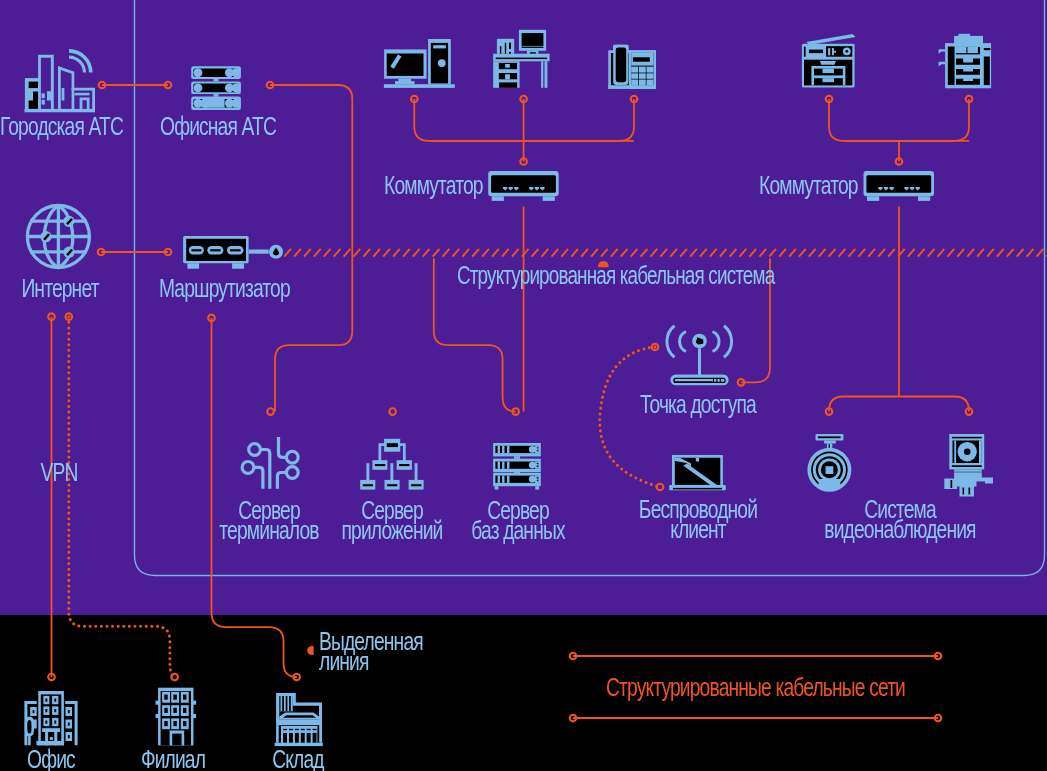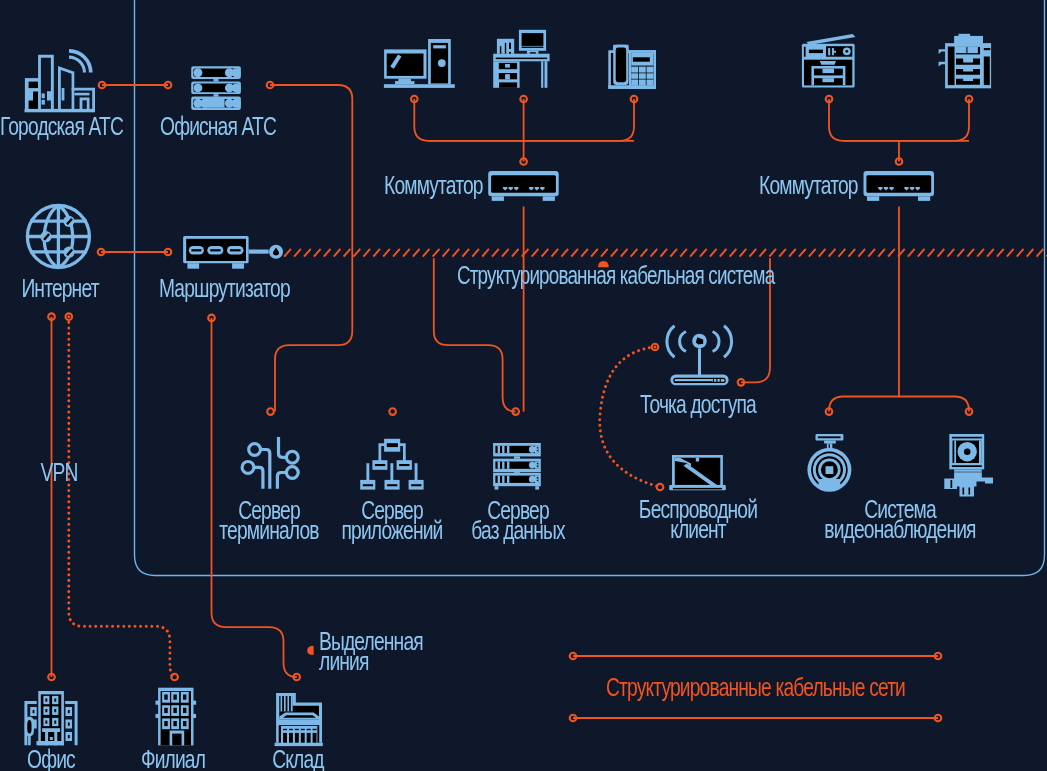--- a/index.html
+++ b/index.html
@@ -1,17 +1,17 @@
 <!DOCTYPE html>
 <html><head>
 <meta charset="utf-8">
 <style>
   html,body{margin:0;padding:0;background:#000;width:1047px;height:771px;overflow:hidden;}
   body{font-family:"Liberation Sans",sans-serif;}
-  #stage{position:relative;width:1047px;height:771px;background:#0f172a;}
+  #stage{position:relative;width:1047px;height:615px;background:#4c1d95;}
   svg.layer{position:absolute;left:0;top:0;width:1047px;height:771px;overflow:visible;}
   .cable{fill:none;stroke:#f0541f;stroke-width:1.8;}
   .cable-d{fill:none;stroke:#f0541f;stroke-width:3;stroke-linecap:round;stroke-dasharray:0.01 5.6;}
   .hatch{stroke:#f0541f;stroke-width:2.0;fill:none;}
   .port{fill:none;stroke:#f0541f;stroke-width:2.1;}
   .icon{fill:#7cb9e8;}
   .frame{fill:none;stroke:#6fb6e8;stroke-width:1.4;}
   .lbl{position:absolute;color:#8dc6f0;font-size:25px;line-height:19.8px;text-align:center;white-space:pre;
        letter-spacing:-1.1px;transform:scaleX(0.77);}
   .lbl-o{color:#f0541f;}

